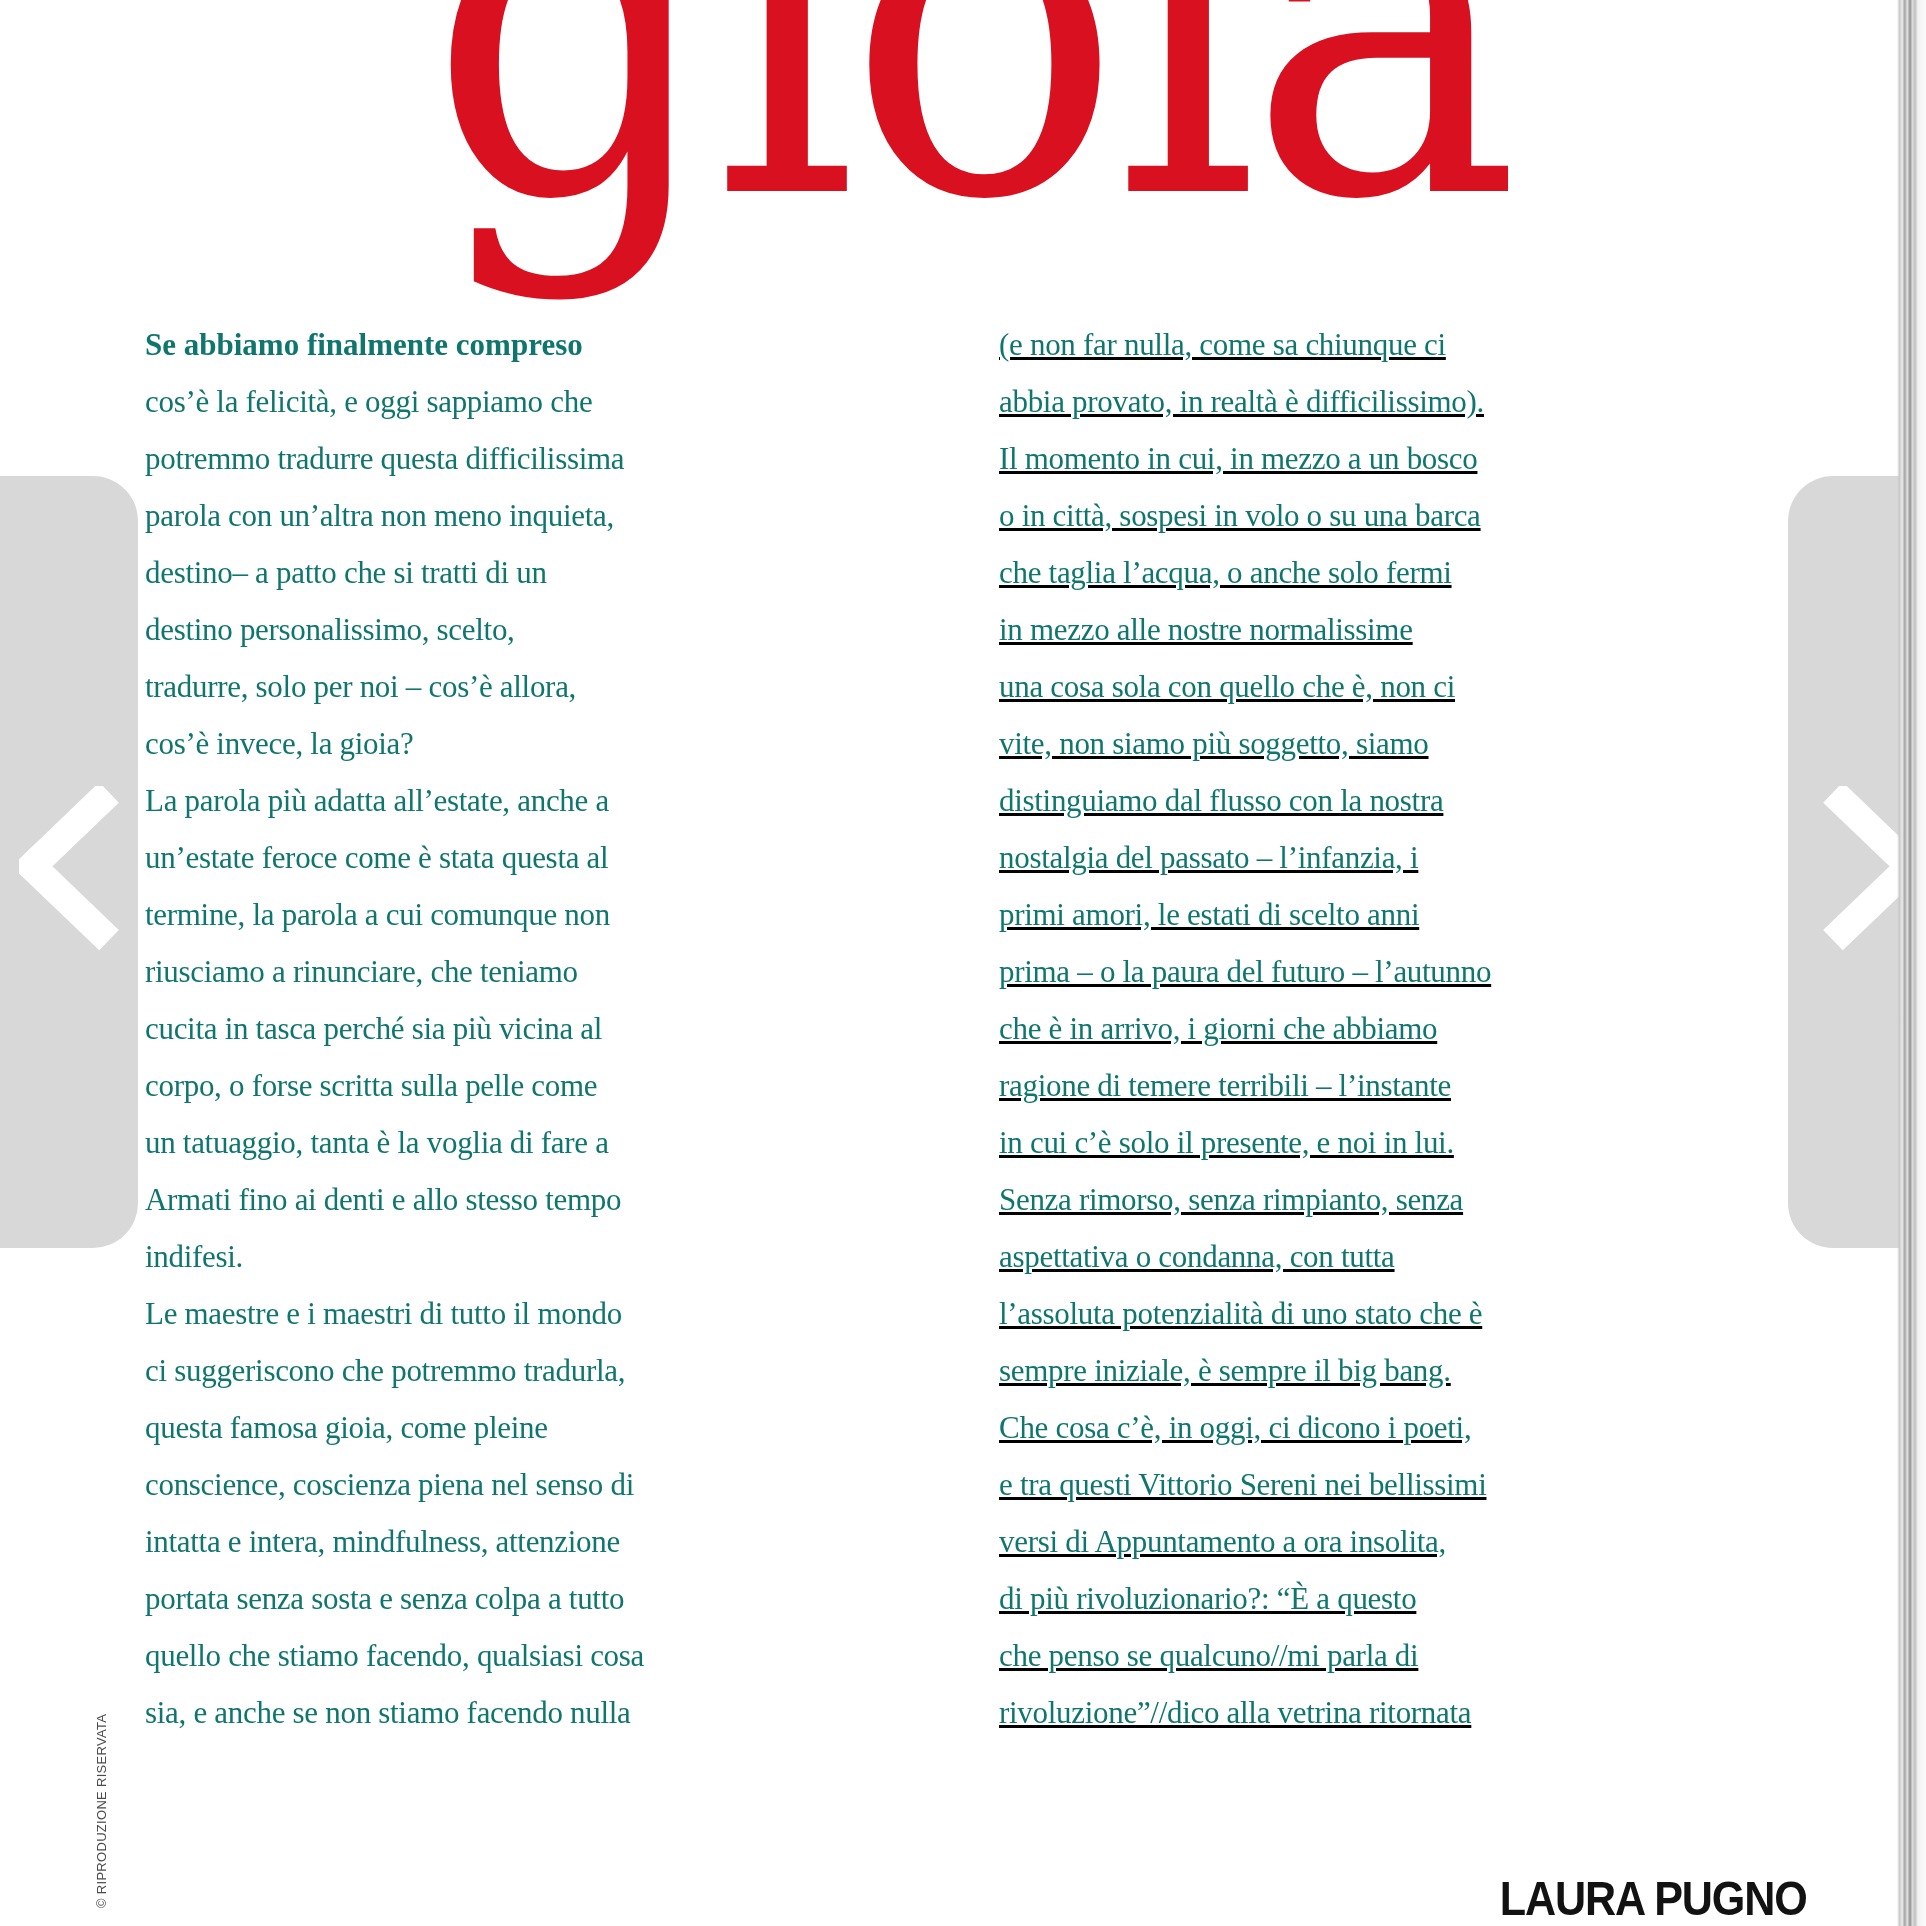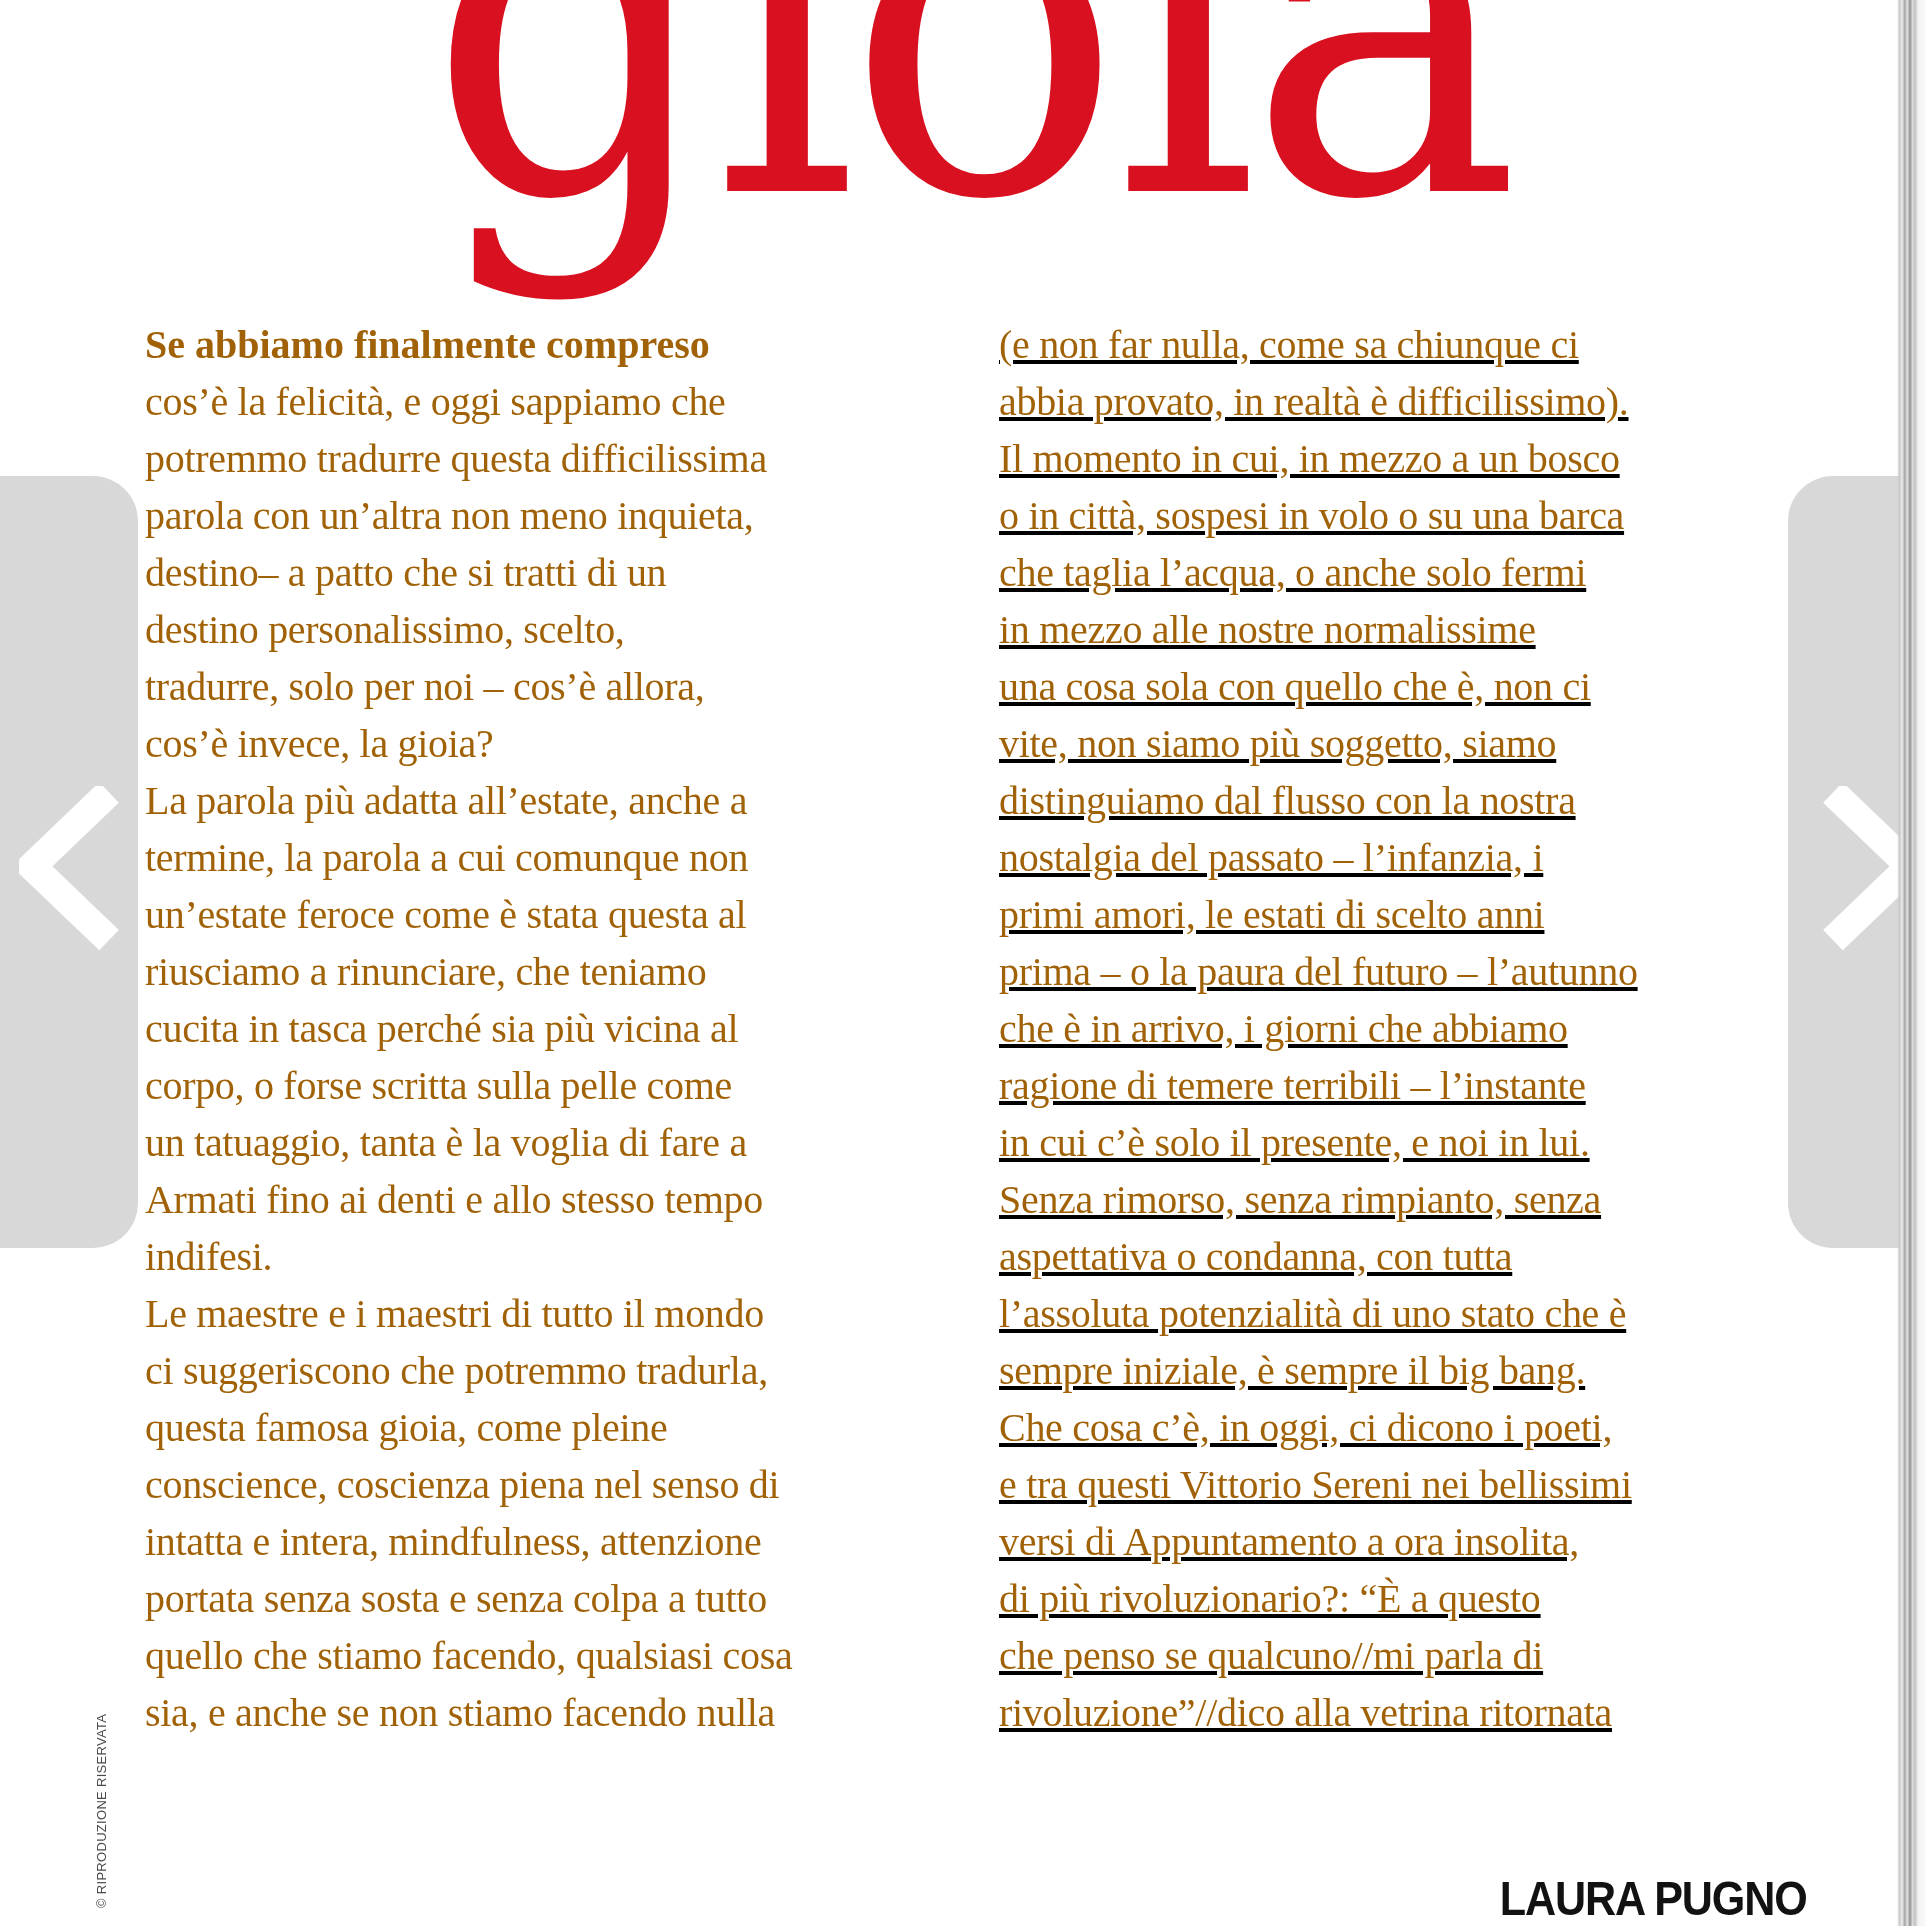--- a/index.html
+++ b/index.html
@@ -25,24 +25,24 @@
     transform:scaleX(0.94);
     transform-origin:50% 0;
     white-space:nowrap;
   }
 
   
   .col { position:absolute; top:316px; }
   .col-left  { left:145px;  width:796px; }
   .col-right { left:999px; width:809px;text-decoration:underline; }
   .tl {
-    font-size:40px;
+    font-size:31px;
     line-height:57px;
     letter-spacing:-0.3px;
-    color:#a16207;
+    color:#0f766e;
     white-space:pre;
   }
   .col-left .tl:first-child { font-weight:bold; letter-spacing:0; }
 
   
   .nav-panel {
     position:absolute;
     top:476px;
     width:167px; height:772px;
     background:#d8d8d8;
@@ -103,22 +103,22 @@
 <div class="col col-left">
     <div class="tl">Se abbiamo finalmente compreso</div>
     <div class="tl">cos’è la felicità, e oggi sappiamo che</div>
     <div class="tl">potremmo tradurre questa difficilissima</div>
     <div class="tl">parola con un’altra non meno inquieta,</div>
     <div class="tl">destino– a patto che si tratti di un</div>
     <div class="tl">destino personalissimo, scelto,</div>
     <div class="tl">tradurre, solo per noi – cos’è allora,</div>
     <div class="tl">cos’è invece, la gioia?</div>
     <div class="tl">La parola più adatta all’estate, anche a</div>
+    <div class="tl">un’estate feroce come è stata questa al</div>
     <div class="tl">termine, la parola a cui comunque non</div>
-    <div class="tl">un’estate feroce come è stata questa al</div>
     <div class="tl">riusciamo a rinunciare, che teniamo</div>
     <div class="tl">cucita in tasca perché sia più vicina al</div>
     <div class="tl">corpo, o forse scritta sulla pelle come</div>
     <div class="tl">un tatuaggio, tanta è la voglia di fare a</div>
     <div class="tl">Armati fino ai denti e allo stesso tempo</div>
     <div class="tl">indifesi.</div>
     <div class="tl">Le maestre e i maestri di tutto il mondo</div>
     <div class="tl">ci suggeriscono che potremmo tradurla,</div>
     <div class="tl">questa famosa gioia, come pleine</div>
     <div class="tl">conscience, coscienza piena nel senso di</div>

